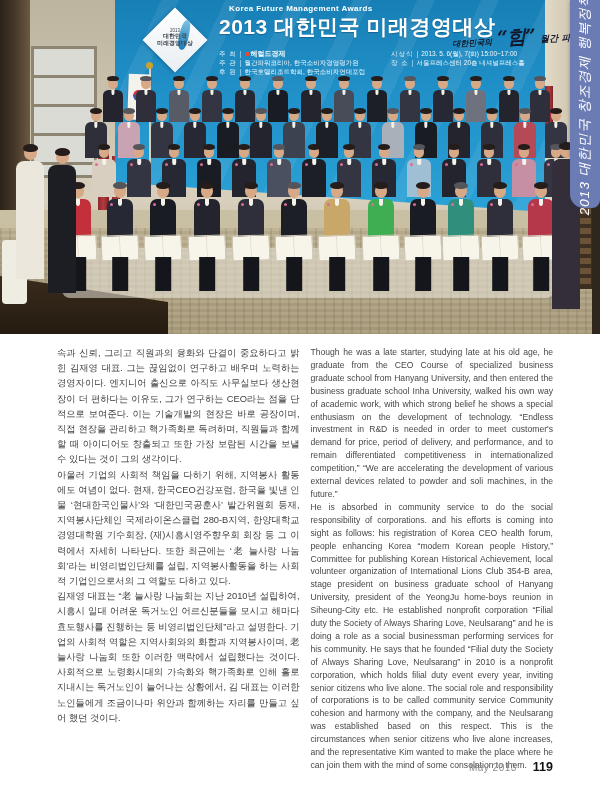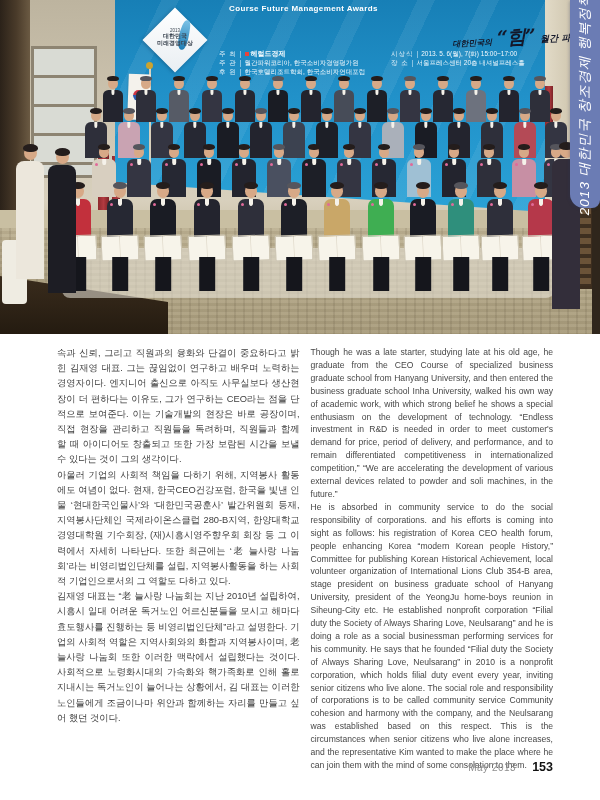--- a/index.html
+++ b/index.html
@@ -120,21 +120,22 @@
     <div class="ph banner">
       <div class="logo-wrap">
         <div class="logo-diamond"></div>
         <div class="logo-swoosh"></div>
         <div class="logo-text">
           <div class="l0">2013</div>
           <div class="l1">대한민국</div>
           <div class="l1">미래경영대상</div>
         </div>
       </div>
-      <div class="banner-eyebrow">Course Future Management Awards</div>
+      <div class="banner-eyebrow">Korea Future Management Awards</div>
+      <div class="banner-title">2013 대한민국 미래경영대상</div>
 
       <div class="binfo binfo-left">
         <div>
           <span class="lbl">주 최</span><span class="sep">|</span><span class="herald-mark"></span><span class="val-strong">헤럴드경제</span>
         </div>
         <div>
           <span class="lbl">주 관</span><span class="sep">|</span><span>월간파워코리아, 한국소비자경영평가원</span>
         </div>
         <div>
           <span class="lbl">후 원</span><span class="sep">|</span><span>한국호텔리조트학회, 한국소비자연대포럼</span>
@@ -674,28 +675,28 @@
       <span class="suf">월간 파워코리아</span>
     </div>
   </div>
 
   <div class="side-tab">
     <span>2013 대한민국 창조경제  행복정책</span>
   </div>
 
   <div class="columns">
     <div class="col col-ko">
-        <p>속과 신뢰, 그리고 직원과의 융화와 단결이 중요하다고 밝힌 김재영 대표. 그는 끊임없이 연구하고 배우며 노력하는 경영자이다. 엔지니어 출신으로 아직도 사무실보다 생산현장이 더 편하다는 이유도, 그가 연구하는 CEO라는 점을 단적으로 보여준다. 이는 기술개발의 현장은 바로 공장이며, 직접 현장을 관리하고 직원들을 독려하며, 직원들과 함께 할 때 아이디어도 창출되고 또한 가장 보람된 시간을 보낼 수 있다는 것이 그의 생각이다.</p>
+        <p>속과 신뢰, 그리고 직원과의 융화와 단결이 중요하다고 밝힌 김재영 대표. 그는 끊임없이 연구하고 배우며 노력하는 경영자이다. 엔지니어 출신으로 아직도 사무실보다 생산현장이 더 편하다는 이유도, 그가 연구하는 CEO라는 점을 단적으로 보여준다. 이는 기술개발의 현장은 바로 공장이며, 직접 현장을 관리하고 핵가족화로 독려하며, 직원들과 함께 할 때 아이디어도 창출되고 또한 가장 보람된 시간을 보낼 수 있다는 것이 그의 생각이다.</p>
         <p>아울러 기업의 사회적 책임을 다하기 위해, 지역봉사 활동에도 여념이 없다. 현재, 한국CEO건강포럼, 한국을 빛낸 인물 ‘현대한국인물사’와 ‘대한민국공훈사’ 발간위원회 등재, 지역봉사단체인 국제라이온스클럽 280-B지역, 한양대학교 경영대학원 기수회장, (재)시흥시영주향우회 회장 등 그 이력에서 자세히 나타난다. 또한 최근에는 ‘老 늘사랑 나눔회’라는 비영리법인단체를 설립, 지역봉사활동을 하는 사회적 기업인으로서의 그 역할도 다하고 있다.</p>
         <p>김재영 대표는 “老 늘사랑 나눔회는 지난 2010년 설립하여, 시흥시 일대 어려운 독거노인 어르신분들을 모시고 해마다 효도행사를 진행하는 등 비영리법인단체”라고 설명한다. 기업의 사회적 역할은 지역사회와의 화합과 지역봉사이며, 老 늘사랑 나눔회 또한 이러한 맥락에서 설립했다는 것이다. 사회적으로 노령화시대의 가속화와 핵가족화로 인해 홀로 지내시는 독거노인이 늘어나는 상황에서, 김 대표는 이러한 노인들에게 조금이나마 위안과 함께하는 자리를 만들고 싶어 했던 것이다.</p>
       </div>
     <div class="col col-en">
         <p>Though he was a late starter, studying late at his old age, he graduate from the CEO Course of specialized business graduate school from Hanyang University, and then entered the business graduate school Inha University, walked his own way of academic work, with which strong belief he shows a special enthusiasm on the development of technology. “Endless investment in R&amp;D is needed in order to meet customer's demand for price, period of delivery, and performance, and to remain differentiated competitiveness in internationalized competition,” “We are accelerating the development of various external devices related to powder and soli machines, in the future.”</p>
         <p>He is absorbed in community service to do the social responsibility of corporations. and his efforts is coming into sight as follows: his registration of Korea CEO health forum, people enhancing Korea “modern Korean people History,” Committee for publishing Korean Historical Achievement, local volunteer organization of International Lions Club 354-B area, stage president on business graduate school of Hanyang University, president of the YeongJu home-boys reunion in Siheung-City etc. He established nonprofit corporation “Filial duty the Society of Always Sharing Love, Neulsarang” and he is doing a role as a social businessman performing services for his community. He says that he founded “Filial duty the Society of Always Sharing Love, Neulsarang” in 2010 is a nonprofit corporation, which holds filial duty event every year, inviting senior citizens who live alone. The social role and responsibility of corporations is to be called community service Community cohesion and harmony with the company, and the Neulsarang was established based on this respect. This is the circumstances when senior citizens who live alone increases, and the representative Kim wanted to make the place where he can join them with the mind of some consolation to them.</p>
       </div>
   </div>
 
   <div class="footer">
     <span class="footer-issue">May 2013</span>
-    <span class="footer-page">153</span>
+    <span class="footer-page">119</span>
   </div>
 
 </div>
 
 </body></html>

